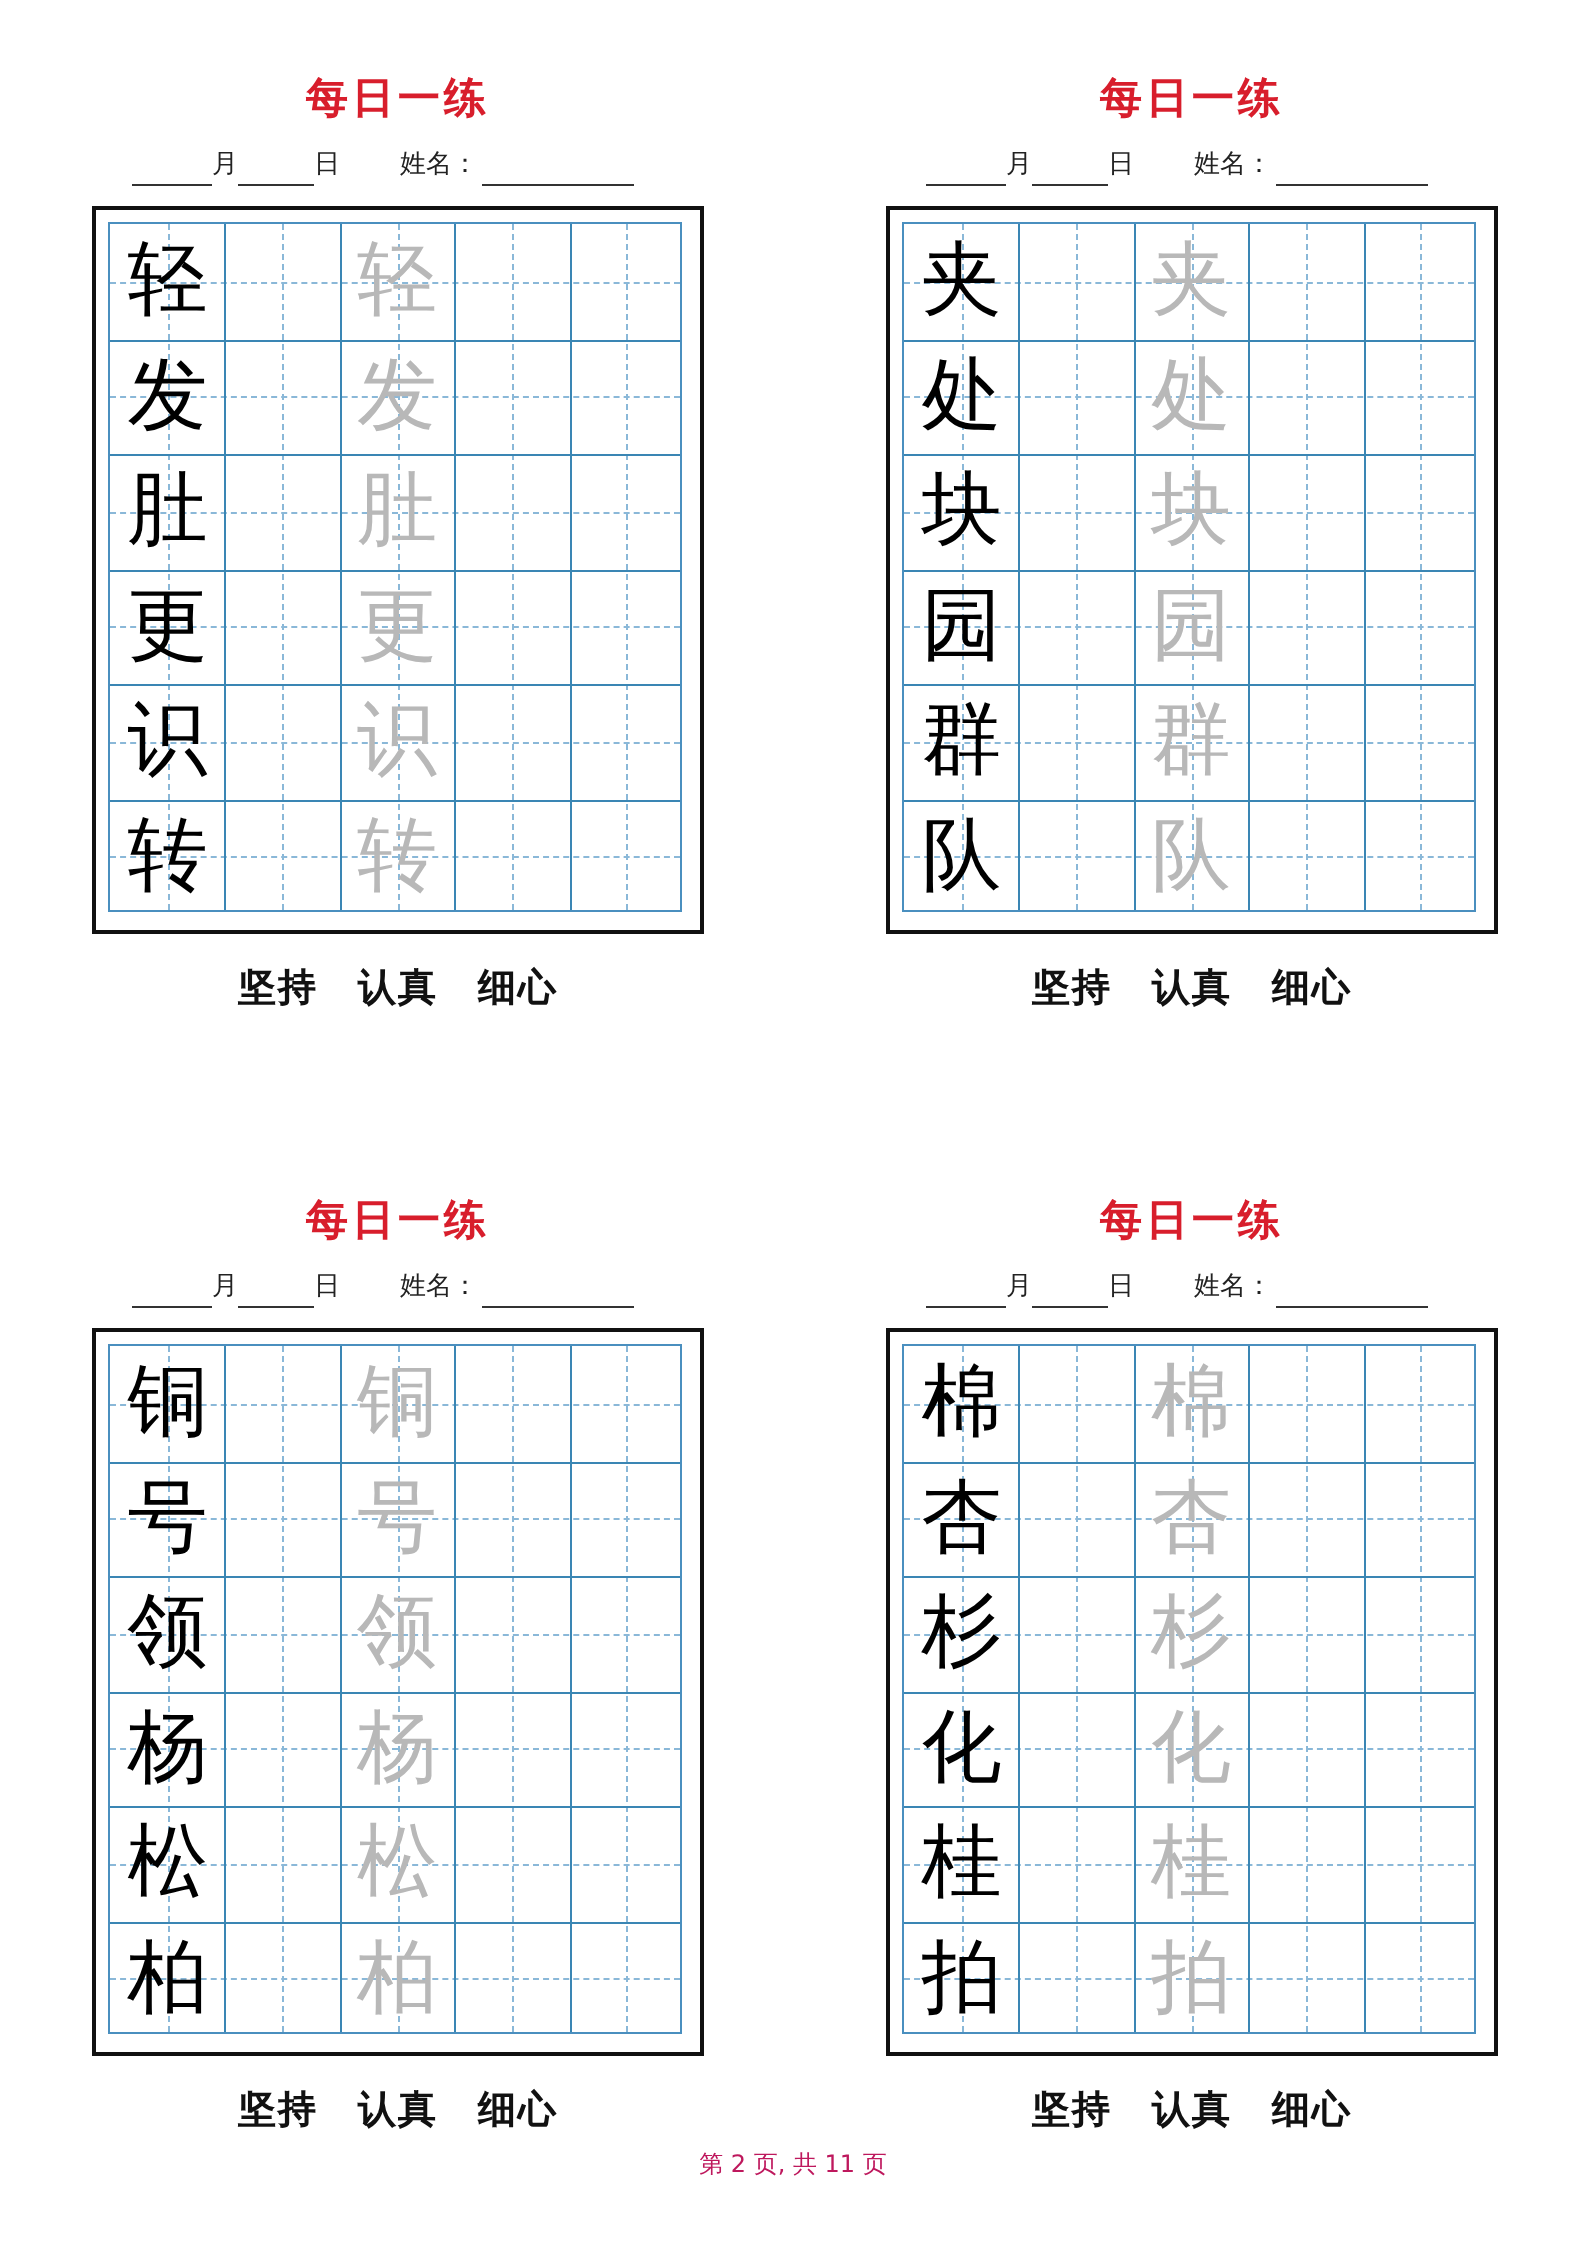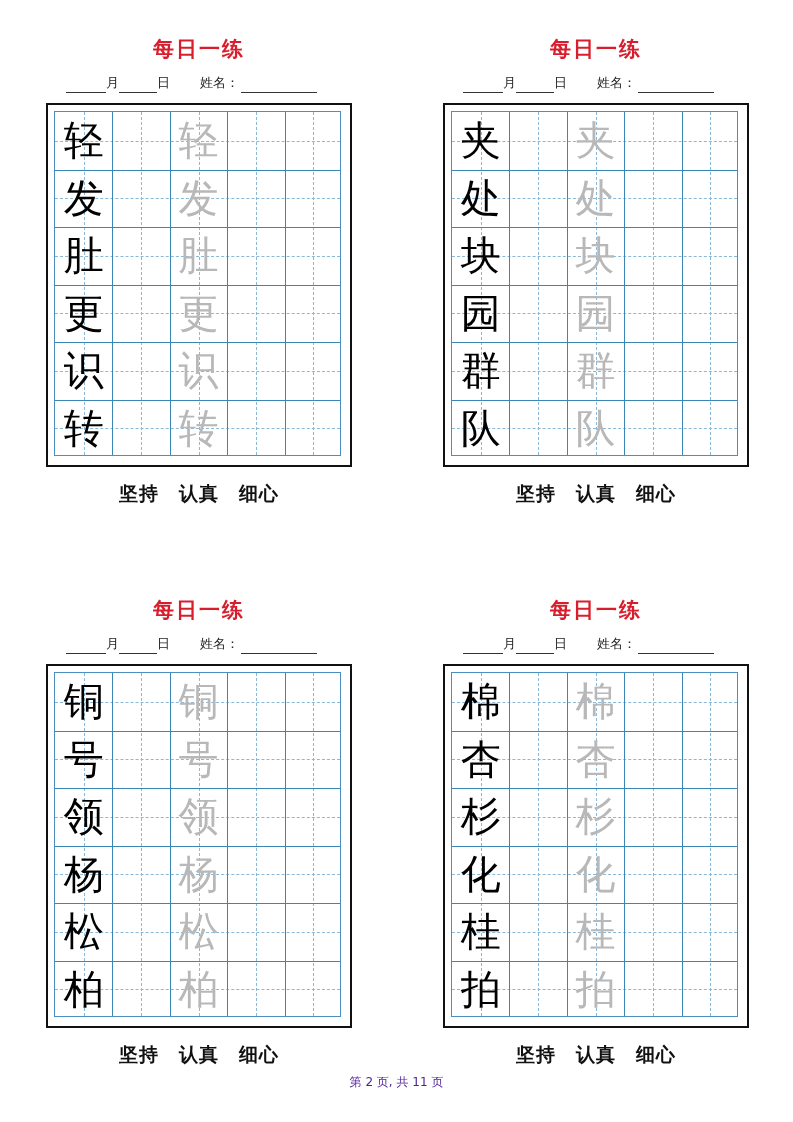--- a/index.html
+++ b/index.html
@@ -26,21 +26,21 @@
   .vline.dash { width: 0; border-left: 1px dashed #8ab8d8; top: 0; height: 100%; }
   .hline.dash { height: 0; border-top: 1px dashed #8ab8d8; left: 0; width: 100%; }
   .char { position: absolute; width: 57.4px; height: 57.5px; text-align: center;
           line-height: 57px; font-size: 40px; font-family: "DejaVu Serif", "Liberation Serif", serif; }
   .char.model { color: #000; }
   .char.trace { color: #b8b8b8; }
   .motto { position: absolute; top: 446px; left: 0; width: 306px; text-align: center;
            font-size: 19px; font-weight: bold; color: #111; letter-spacing: 1px; }
   .motto span { margin: 0 10px; }
   .footer { position: absolute; top: 1074px; left: 0; width: 793px; text-align: center;
-            font-size: 12px; color: #4c1d95; font-family: "DejaVu Sans", "Liberation Sans", sans-serif; }
+            font-size: 12px; color: #be185d; font-family: "DejaVu Sans", "Liberation Sans", sans-serif; }
 </style>
 </head>
 <body>
 
 <div class="panel" style="left:46px; top:35px;">
     <div class="title" style="color:#d81e2c">每日一练</div>
     <div class="dateline">
       <span class="blank b1"></span><span class="lbl">月</span><span class="blank b2"></span><span class="lbl">日</span><span class="gap"></span><span class="lbl">姓名：</span><span class="blank b3"></span>
     </div>
     <div class="frame">

